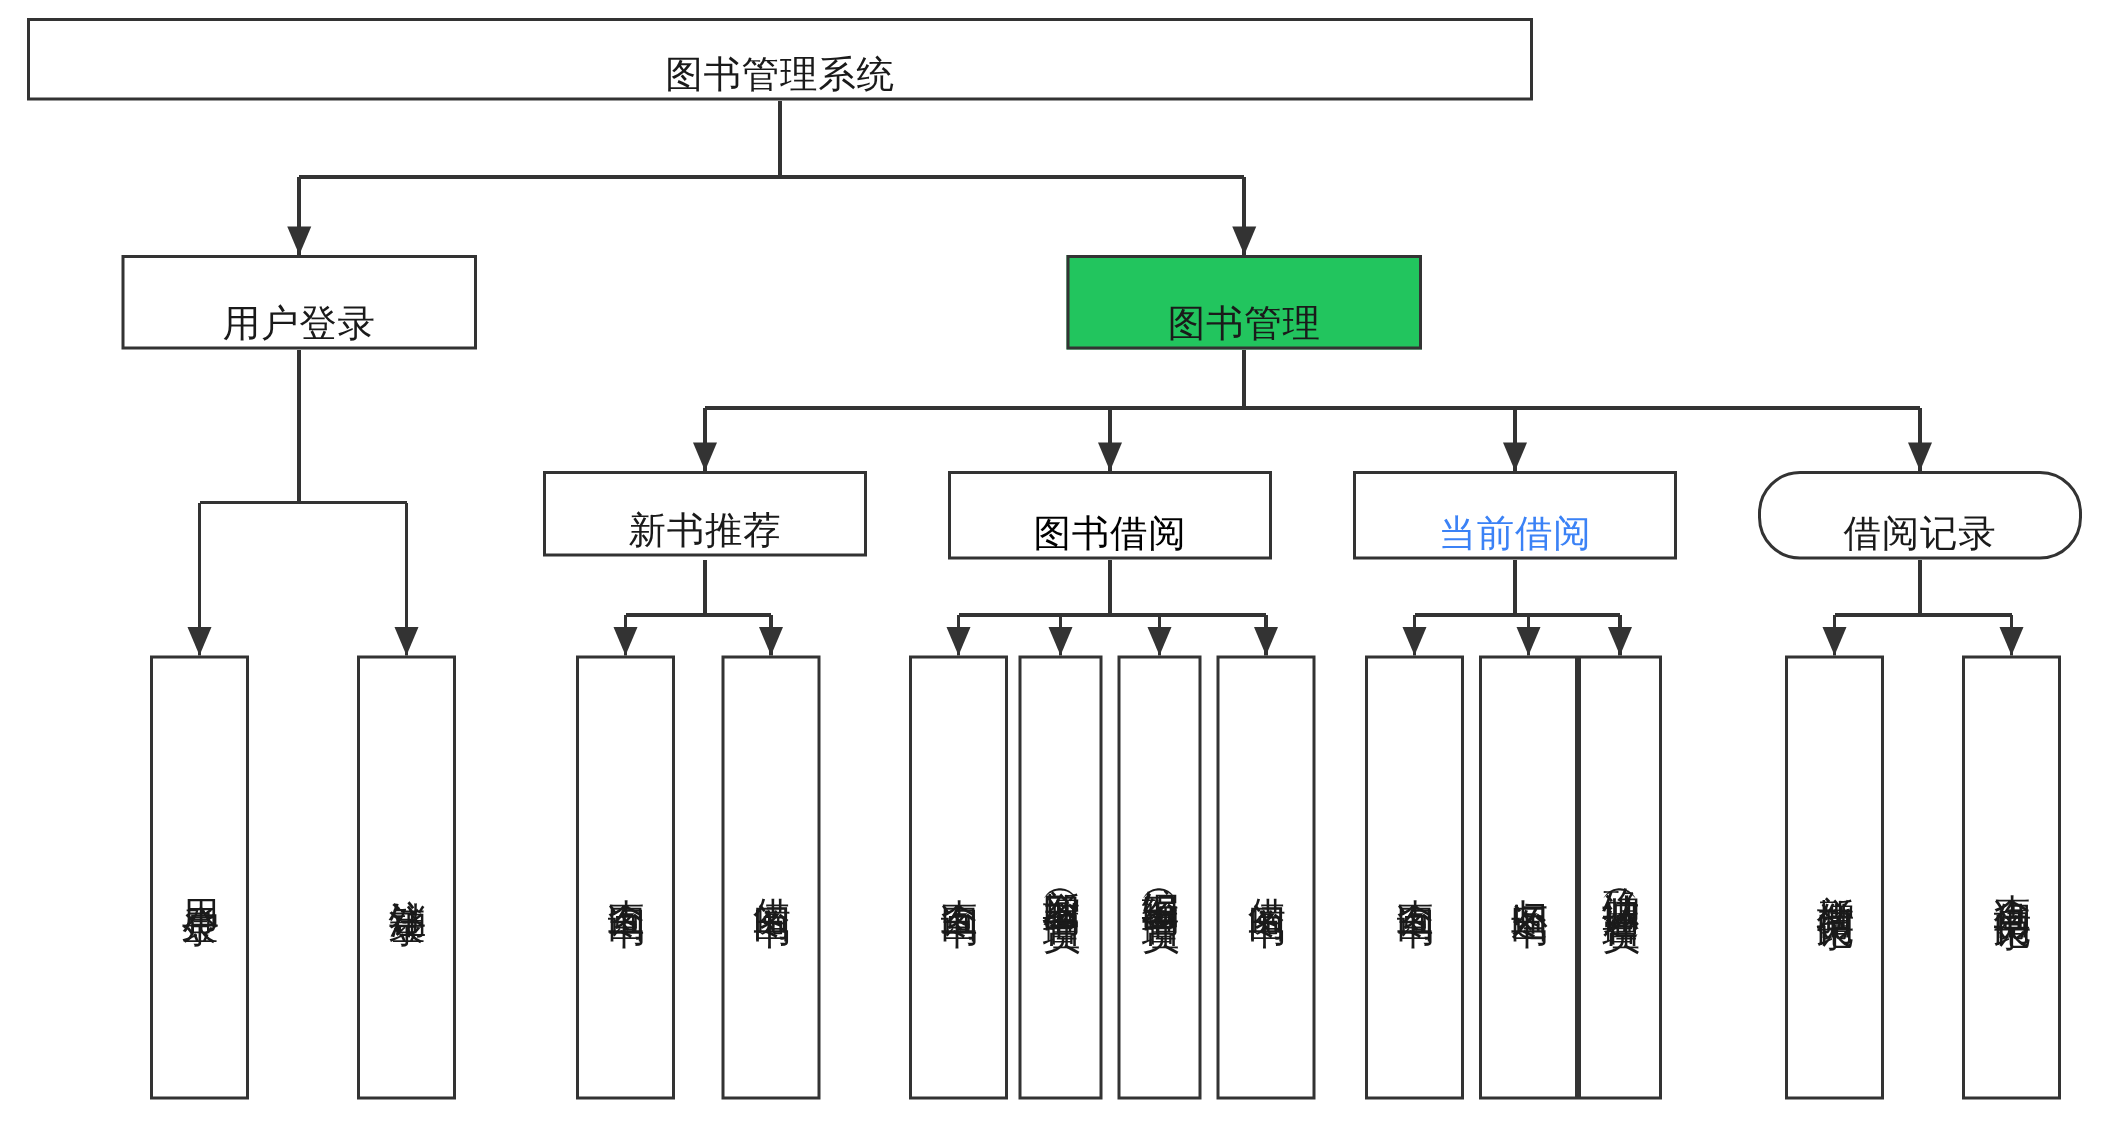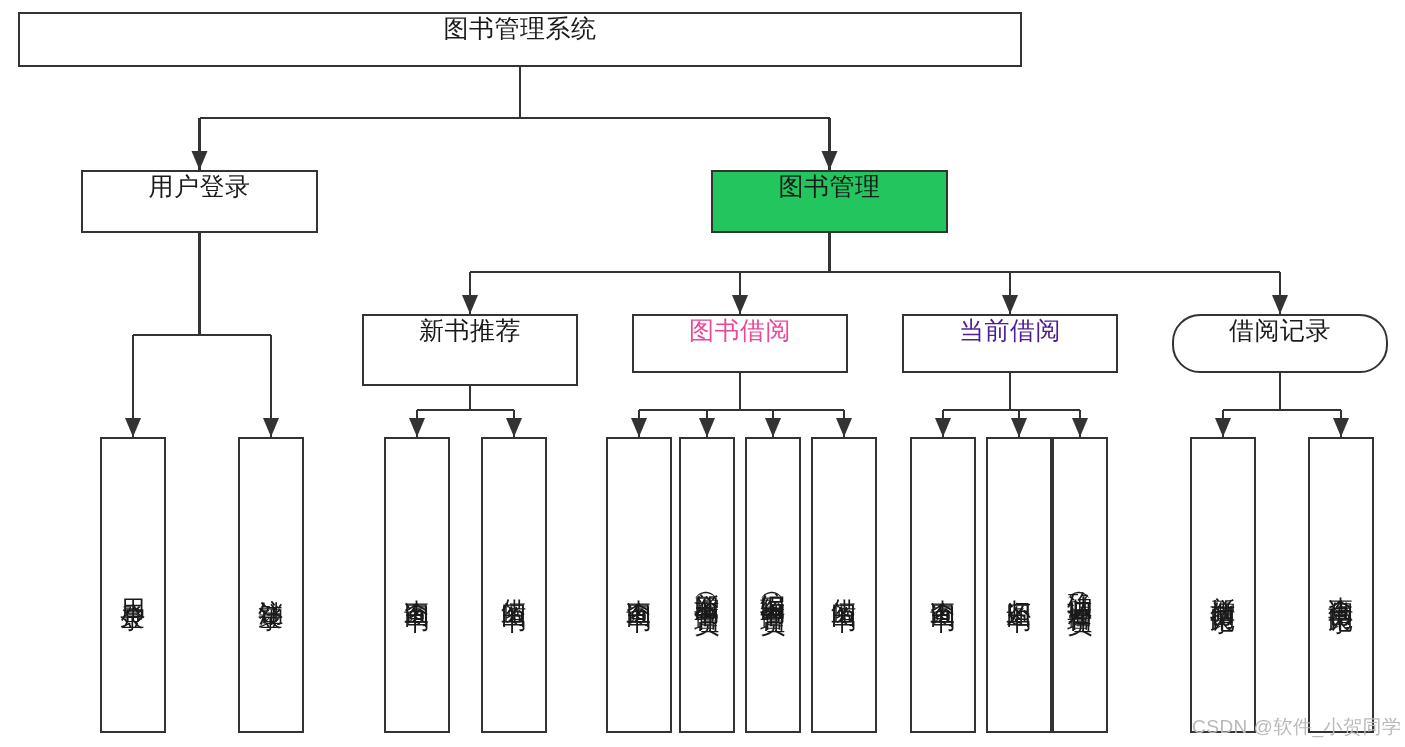--- a/index.html
+++ b/index.html
@@ -24,21 +24,21 @@
     width: 1405px;
     height: 747px;
     pointer-events: none;
   }
   .node {
     position: absolute;
     box-sizing: border-box;
     background: #ffffff;
     border: 2px solid #333333;
     display: flex;
-    align-items: flex-start;
+    align-items: flex-end;
     justify-content: center;
     color: #1a1a1a;
   }
   .node-label {
     display: block;
     text-align: center;
     line-height: 1.18;
     letter-spacing: 0.5px;
   }
   .node.horizontal .node-label {
@@ -126,27 +126,27 @@
   <div id="nodes">
       <div class="node horizontal" style="left: 18px; top: 12px; width: 1004px; height: 55px; border-color: rgb(51, 51, 51); background: rgb(255, 255, 255); color: rgb(26, 26, 26);">
         <span class="node-label">图书管理系统</span>
       </div>
       <div class="node horizontal" style="left: 81px; top: 170px; width: 237px; height: 63px; border-color: rgb(51, 51, 51); background: rgb(255, 255, 255); color: rgb(26, 26, 26);">
         <span class="node-label">用户登录</span>
       </div>
       <div class="node horizontal" style="left: 711px; top: 170px; width: 237px; height: 63px; border-color: rgb(51, 51, 51); background: #22c55e; color: rgb(26, 26, 26);">
         <span class="node-label">图书管理</span>
       </div>
-      <div class="node horizontal" style="left: 362px; top: 314px; width: 216px; height: 72px; border-color: rgb(51, 51, 51); background: rgb(255, 255, 255); color: rgb(26, 26, 26);">
+      <div class="node horizontal" style="left: 362px; top: 314px; width: 216px; height: 57px; border-color: rgb(51, 51, 51); background: rgb(255, 255, 255); color: rgb(26, 26, 26);">
         <span class="node-label">新书推荐</span>
       </div>
-      <div class="node horizontal" style="left: 632px; top: 314px; width: 216px; height: 59px; border-color: rgb(51, 51, 51); background: rgb(255, 255, 255); color: #ec4899;">
+      <div class="node horizontal" style="left: 632px; top: 314px; width: 216px; height: 59px; border-color: rgb(51, 51, 51); background: rgb(255, 255, 255); color: #000000;">
         <span class="node-label">图书借阅</span>
       </div>
-      <div class="node horizontal" style="left: 902px; top: 314px; width: 216px; height: 59px; border-color: rgb(51, 51, 51); background: rgb(255, 255, 255); color: #4c1d95;">
+      <div class="node horizontal" style="left: 902px; top: 314px; width: 216px; height: 59px; border-color: rgb(51, 51, 51); background: rgb(255, 255, 255); color: #3b82f6;">
         <span class="node-label">当前借阅</span>
       </div>
       <div class="node horizontal" style="left: 1172px; top: 314px; width: 216px; height: 59px; border-color: rgb(51, 51, 51); background: rgb(255, 255, 255); color: rgb(26, 26, 26); border-radius: 28px;">
         <span class="node-label">借阅记录</span>
       </div>
       <div class="node vertical" style="left: 100px; top: 437px; width: 66px; height: 296px; border-color: rgb(51, 51, 51); background: rgb(255, 255, 255); color: rgb(26, 26, 26);">
         <span class="node-label">用户登录</span>
       </div>
       <div class="node vertical" style="left: 238px; top: 437px; width: 66px; height: 296px; border-color: rgb(51, 51, 51); background: rgb(255, 255, 255); color: rgb(26, 26, 26);">
         <span class="node-label">注销登录</span>
@@ -178,14 +178,13 @@
       <div class="node vertical" style="left: 1052px; top: 437px; width: 56px; height: 296px; border-color: rgb(51, 51, 51); background: rgb(255, 255, 255); color: rgb(26, 26, 26);">
         <span class="node-label">确认归还（管理员）</span>
       </div>
       <div class="node vertical" style="left: 1190px; top: 437px; width: 66px; height: 296px; border-color: rgb(51, 51, 51); background: rgb(255, 255, 255); color: rgb(26, 26, 26);">
         <span class="node-label">新增借阅记录</span>
       </div>
       <div class="node vertical" style="left: 1308px; top: 437px; width: 66px; height: 296px; border-color: rgb(51, 51, 51); background: rgb(255, 255, 255); color: rgb(26, 26, 26);">
         <span class="node-label">查询借阅记录</span>
       </div>
     </div>
-  <div class="watermark" style="left: 1192px; top: 714px; color: rgb(185, 185, 185);">CSDN @软件_小贺同学</div>
 </div>
 
 </body></html>

